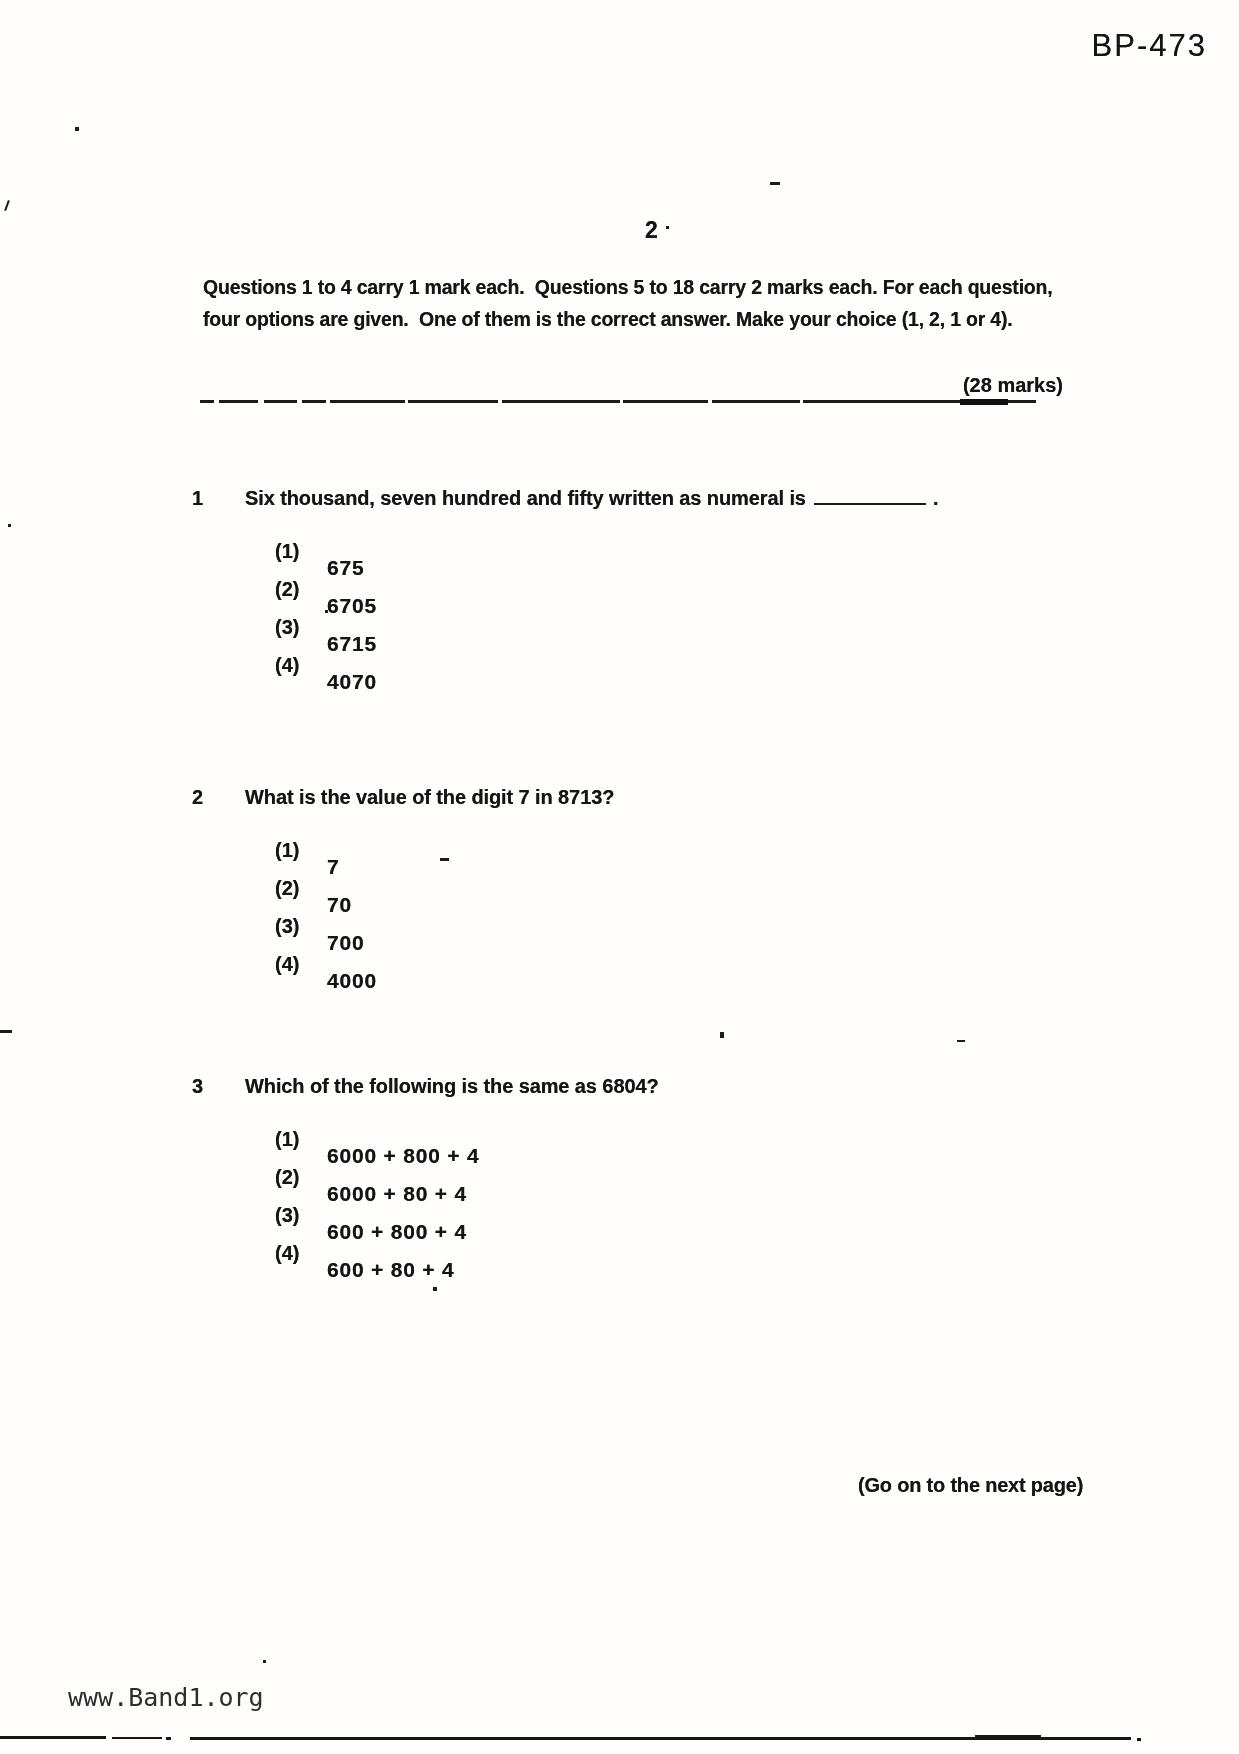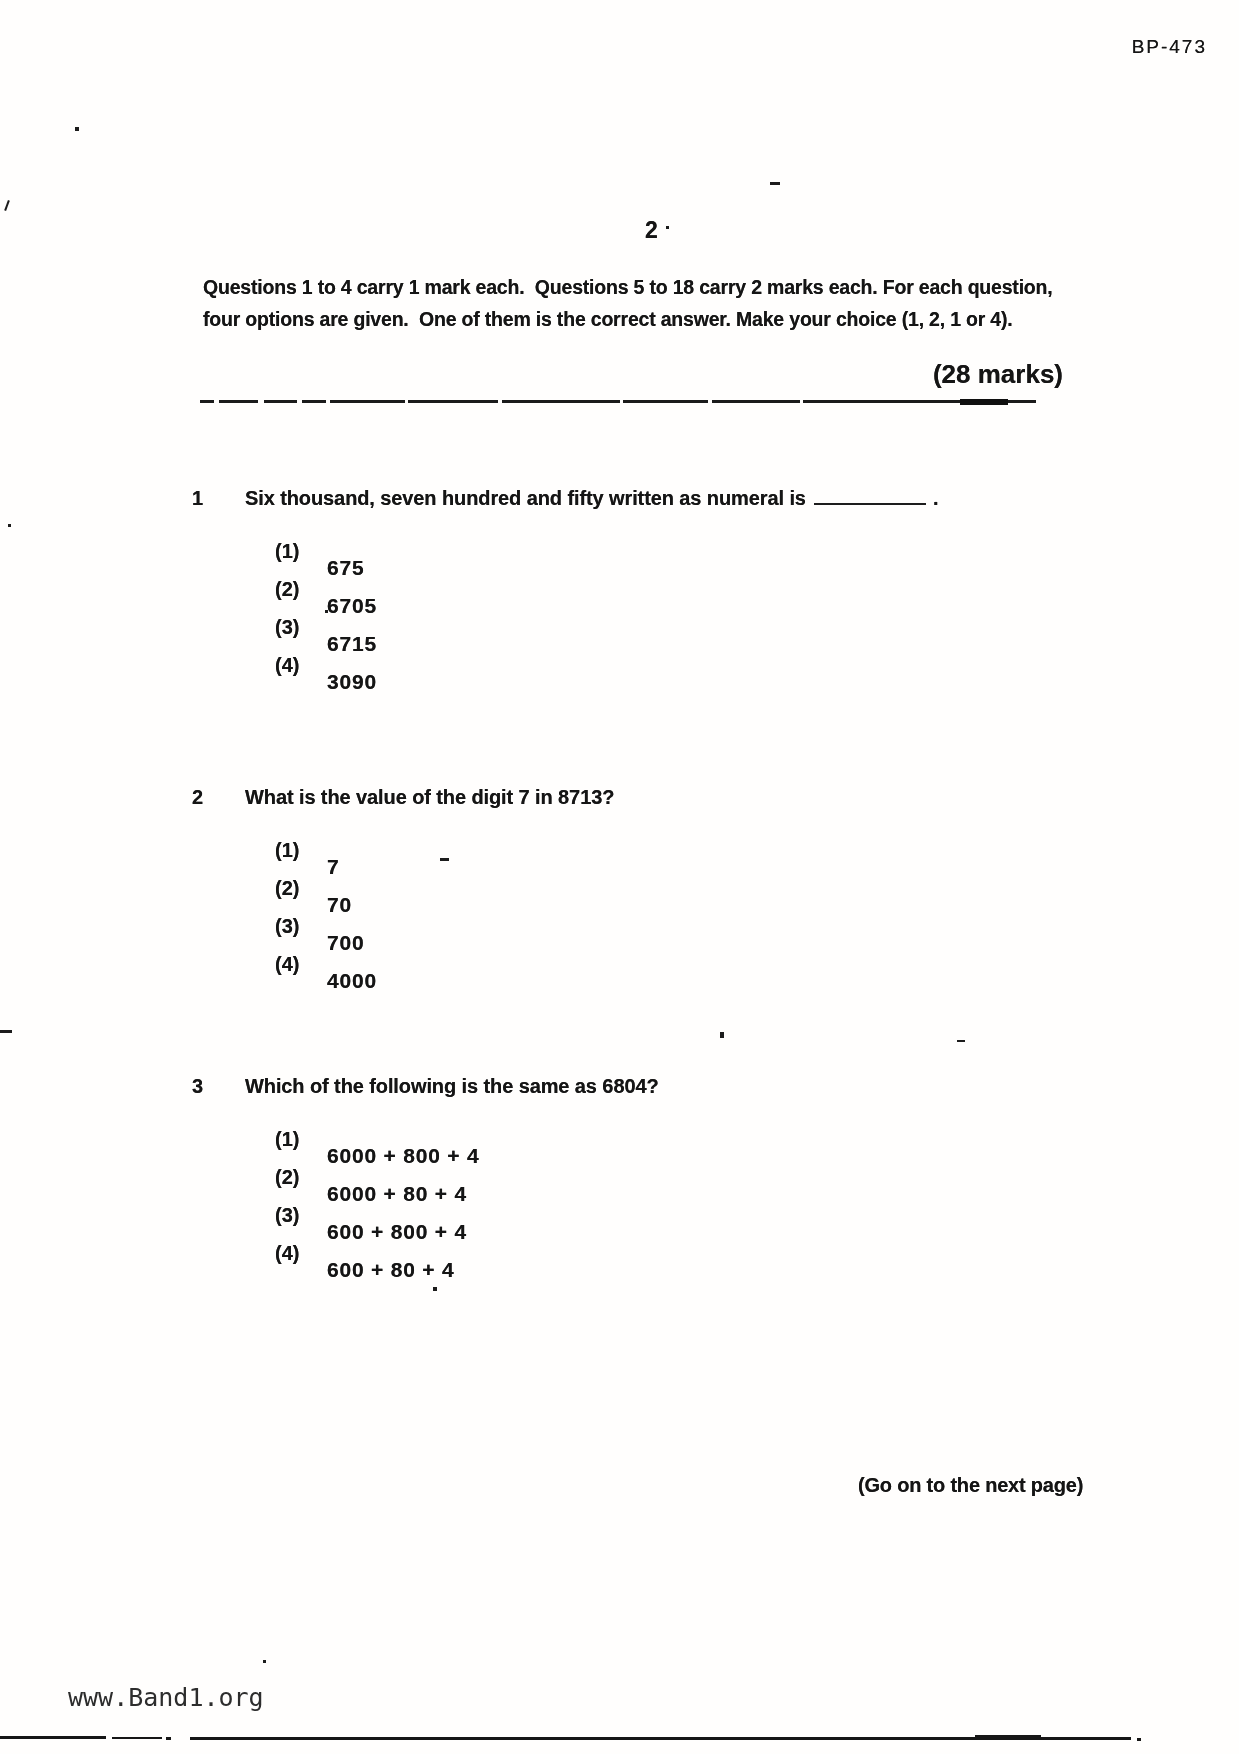--- a/index.html
+++ b/index.html
@@ -6,40 +6,40 @@
   html,body { background:#ffffff; }
   .page {
     position:relative; width:1239px; height:1754px;
     background:#fffefd; overflow:hidden;
     font-family:"Liberation Sans", sans-serif;
     color:#151515;
   }
   .scan-text { text-shadow:0 0 0.6px rgba(15,15,15,0.75); }
 
   .doc-code {
-    position:absolute; top:36px; right:32px;
-    font-size:19px; letter-spacing:2px; font-weight:500;
+    position:absolute; top:28px; right:32px;
+    font-size:31px; letter-spacing:2px; font-weight:500;
     text-shadow:0 0 0.5px rgba(20,20,20,0.8);
   }
   .page-number {
     position:absolute; left:645px; top:217px;
     font-size:23px; font-weight:700;
   }
 
   .instructions {
     position:absolute; left:195px; top:271px;
     font-size:19.5px; font-weight:600; letter-spacing:-0.2px;
     line-height:32px;
     margin-left:8px;
   }
   .i-line { white-space:pre; }
 
   .marks-note {
-    position:absolute; right:176px; top:359px;
-    font-size:26px; font-weight:600;
+    position:absolute; right:176px; top:374px;
+    font-size:20px; font-weight:600;
   }
 
   .divider {
     position:absolute; left:200px; top:400px;
     width:836px; height:3px; background:#1b1b1b;
   }
   .divider .gap  { position:absolute; top:-2px; height:7px; background:#fffefd; }
   .divider .blob { position:absolute; top:-1px; height:6px; background:#101010; }
 
   .question { position:absolute; left:190px; width:900px; }
@@ -118,21 +118,21 @@
     <span class="opt-value scan-text">6705</span>
   </div>
 
   <div class="opt-row">
     <span class="opt-label scan-text">(3)</span>
     <span class="opt-value scan-text">6715</span>
   </div>
 
   <div class="opt-row">
     <span class="opt-label scan-text">(4)</span>
-    <span class="opt-value scan-text">3090</span>
+    <span class="opt-value scan-text">4070</span>
   </div>
 </div>
   </section>
 
   <section class="question" style="top: 786px;">
     <div class="q-head scan-text">
       <span class="q-num">2</span>
       <span class="q-text">What is the value of the digit 7 in 8713?</span>
     </div>
     <div class="options">

